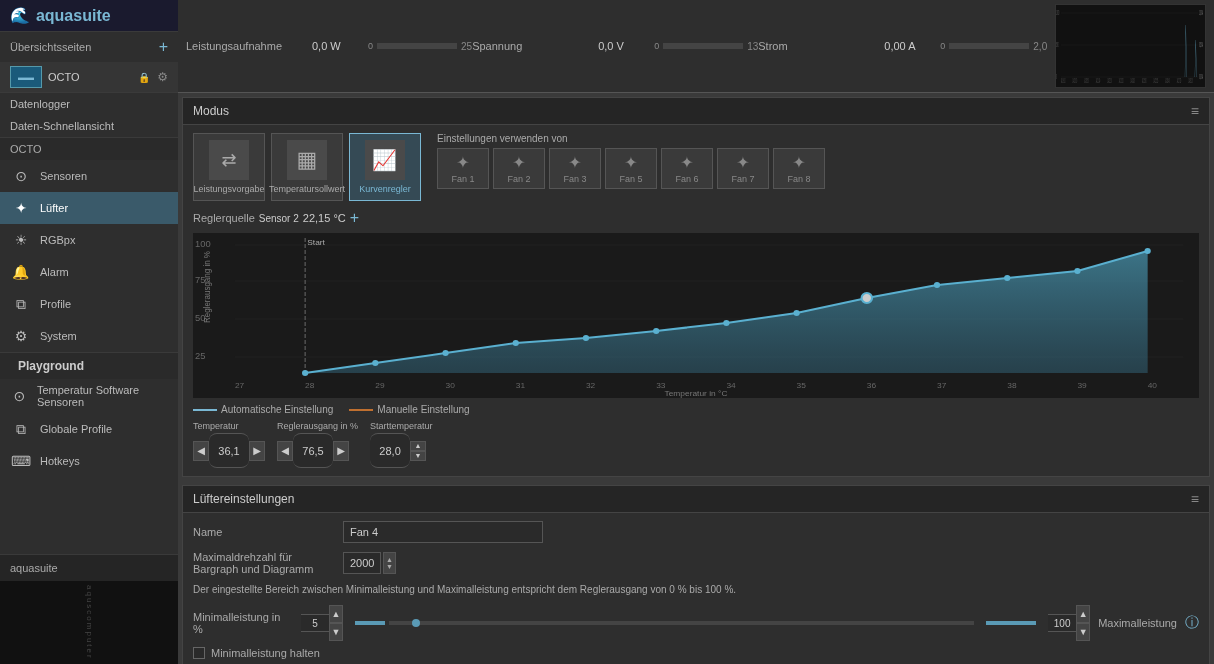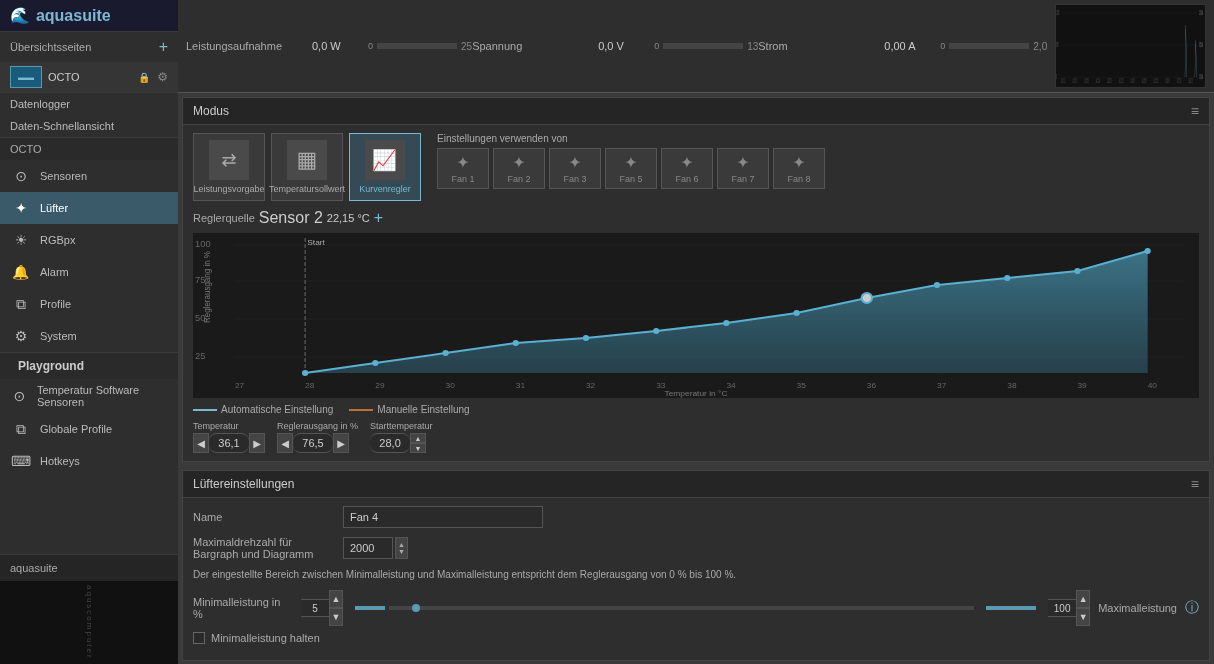--- a/index.html
+++ b/index.html
@@ -233,21 +233,21 @@
     .fan-card-icon {
       font-size: 16px; color: #888;
     }
     .fan-card-label { font-size: 9px; color: #888; }
 
     
     .regler-source-row {
       display: flex; align-items: center; gap: 4px; margin-bottom: 6px;
     }
     .regler-source-label { color: #aaa; font-size: 11px; }
-    .regler-source-value { color: #ccc; font-size: 16px; }
+    .regler-source-value { color: #ccc; font-size: 10px; }
     .regler-source-temp { color: #ccc; font-size: 11px; }
     .add-btn { color: #7ab8d4; cursor: pointer; font-size: 16px; }
 
     
     .legend-row {
       display: flex; align-items: center; gap: 16px; margin-top: 6px; margin-bottom: 6px;
     }
     .legend-item { display: flex; align-items: center; gap: 4px; font-size: 10px; color: #aaa; }
     .legend-line-auto { width: 24px; height: 2px; background: #7ab8d4; }
     .legend-line-manual { width: 24px; height: 2px; background: #c07030; }
@@ -263,21 +263,21 @@
     .stepper-row {
       display: flex; align-items: center; gap: 0;
     }
     .stepper-btn {
       background: #444; border: 1px solid #555; color: #ccc;
       width: 16px; height: 20px; display: flex; align-items: center; justify-content: center;
       cursor: pointer; font-size: 10px;
     }
     .stepper-val {
       background: #2a2a2a; border-top: 1px solid #555; border-bottom: 1px solid #555;
-      color: #ccc; font-size: 11px; padding: 0 6px; height: 20px;
+      color: #ccc; font-size: 11px; padding: 0 6px; height: 35px;
       display: flex; align-items: center; min-width: 40px; justify-content: center; border-radius: 8px;
     }
 
     
     .luefter-row {
       display: flex; align-items: center; gap: 10px; margin-bottom: 8px;
     }
     .luefter-label { color: #aaa; font-size: 11px; width: 140px; }
     .luefter-input {
       background: #2a2a2a; border: 1px solid #555; color: #ccc;
@@ -660,21 +660,21 @@
     <div class="panel-body">
 
       <div class="luefter-row">
         <span class="luefter-label">Name</span>
         <input class="luefter-input" type="text" value="Fan 4" style="">
       </div>
 
       <div class="luefter-row">
         <span class="luefter-label">Maximaldrehzahl für Bargraph und Diagramm</span>
         <div class="luefter-select-wrap">
-          <input class="luefter-input" type="text" style="width: 50px;" value="2000">
+          <input class="luefter-input" type="text" style="width: 38px;" value="2000">
           <div class="select-arrows">
             <span class="select-arrow">▲</span>
             <span class="select-arrow">▼</span>
           </div>
         </div>
       </div>
 
 
       <div class="desc-text">Der eingestellte Bereich zwischen Minimalleistung und Maximalleistung entspricht dem Reglerausgang von 0 % bis 100 %.</div>
 

